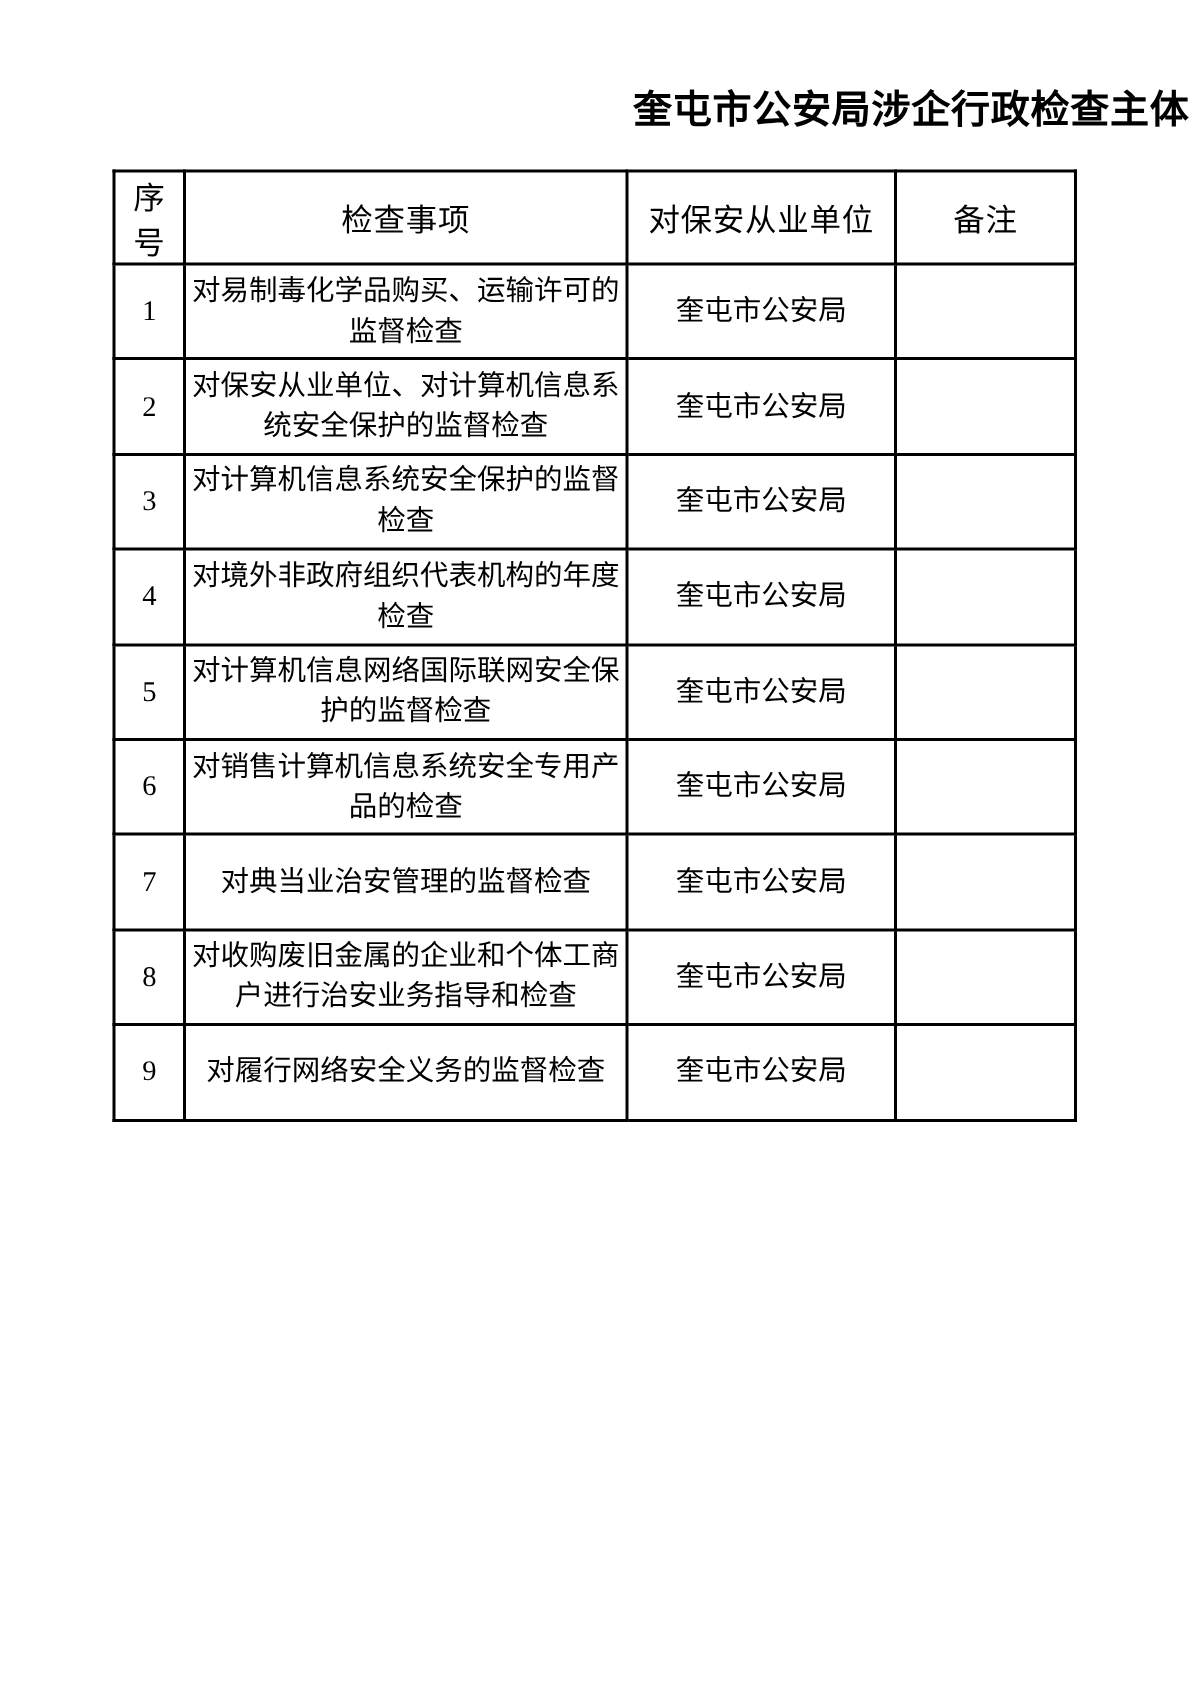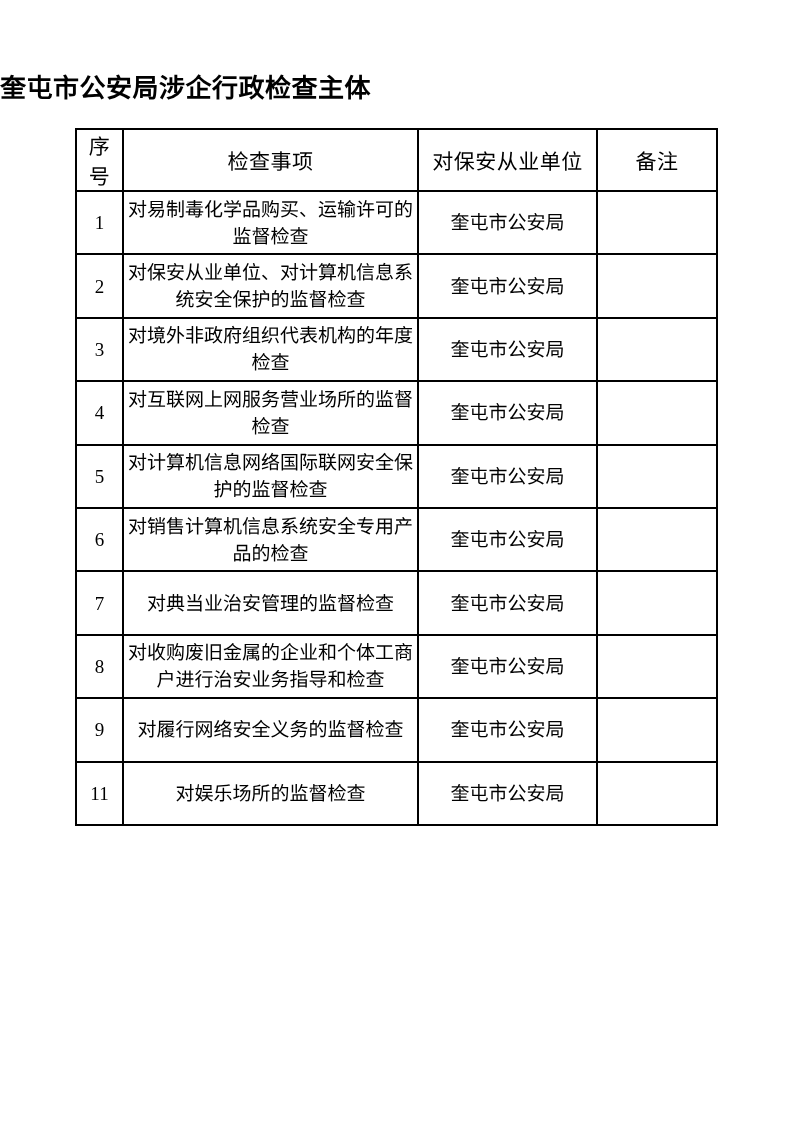--- a/index.html
+++ b/index.html
@@ -12,22 +12,22 @@
     width: 793px;
     height: 1122px;
     margin: 0 auto;
     background: #ffffff;
     overflow: hidden;
     font-family: "Liberation Serif", "DejaVu Serif", serif;
     color: #000000;
   }
   .doc-title {
     margin: 0;
-    padding-top: 71px;
-    text-align: left;
+    padding-top: 56px;
+    text-align: right;
     font-family: "Liberation Serif", "DejaVu Serif", serif;
     font-size: 26px;
     font-weight: bold;
     line-height: 36px;
     letter-spacing: 0.5px;
     color: #000000;
   }
   table.inspection-table {
     border-collapse: collapse;
     table-layout: fixed;
@@ -95,27 +95,27 @@
         <td></td>
       </tr>
       <tr>
         <td>2</td>
         <td>对保安从业单位、对计算机信息系统安全保护的监督检查</td>
         <td>奎屯市公安局</td>
         <td></td>
       </tr>
       <tr>
         <td>3</td>
-        <td>对境外非政府组织代表机构的年度检查</td>
+        <td>对计算机信息系统安全保护的监督检查</td>
         <td>奎屯市公安局</td>
         <td></td>
       </tr>
       <tr>
         <td>4</td>
-        <td>对互联网上网服务营业场所的监督检查</td>
+        <td>对境外非政府组织代表机构的年度检查</td>
         <td>奎屯市公安局</td>
         <td></td>
       </tr>
       <tr>
         <td>5</td>
         <td>对计算机信息网络国际联网安全保护的监督检查</td>
         <td>奎屯市公安局</td>
         <td></td>
       </tr>
       <tr>
@@ -135,22 +135,16 @@
         <td>对收购废旧金属的企业和个体工商户进行治安业务指导和检查</td>
         <td>奎屯市公安局</td>
         <td></td>
       </tr>
       <tr>
         <td>9</td>
         <td>对履行网络安全义务的监督检查</td>
         <td>奎屯市公安局</td>
         <td></td>
       </tr>
-      <tr>
-        <td>11</td>
-        <td>对娱乐场所的监督检查</td>
-        <td>奎屯市公安局</td>
-        <td></td>
-      </tr>
     </tbody>
   </table>
 
 </div>
 
 </body></html>

